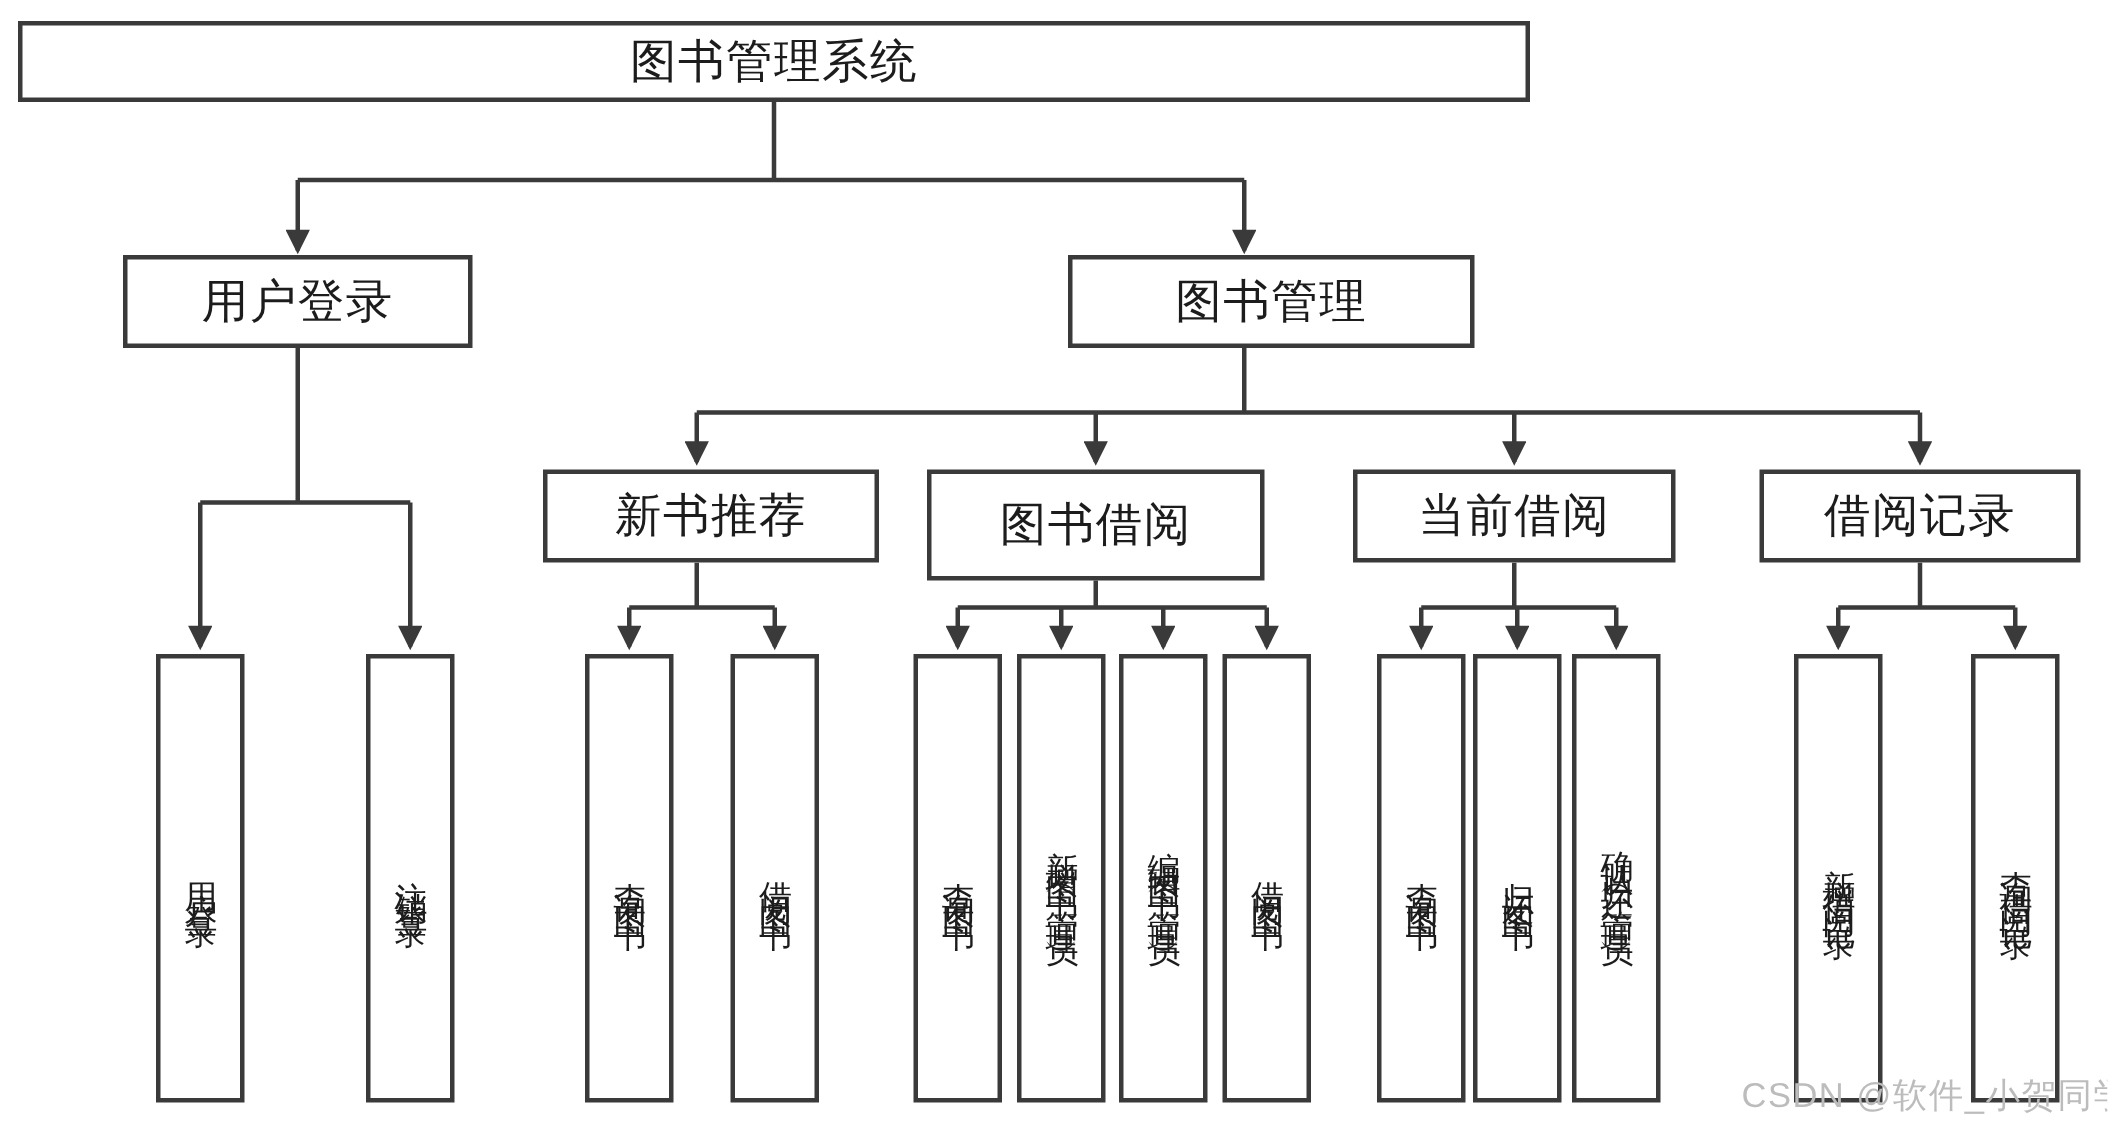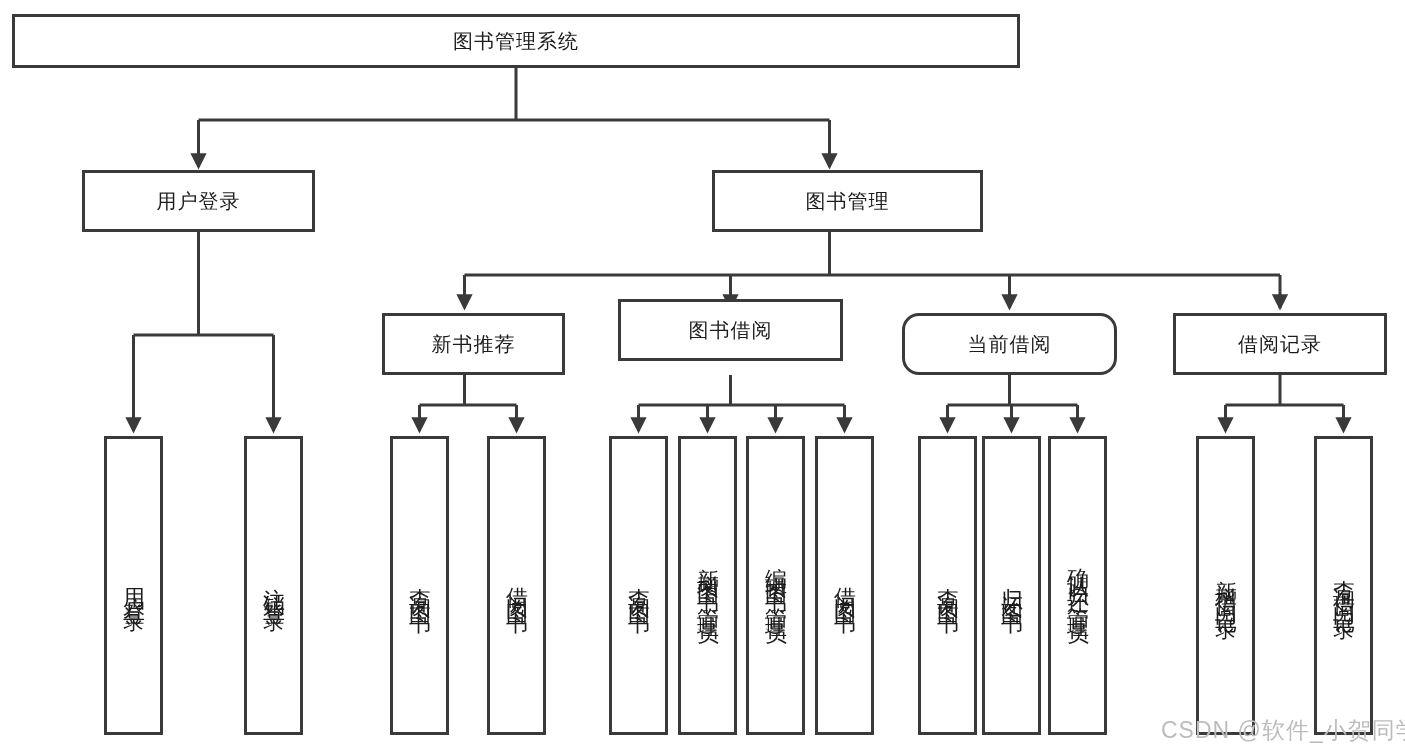--- a/index.html
+++ b/index.html
@@ -7,21 +7,21 @@
     position:relative;width:1405px;height:747px;background:var(--box-background,#ffffff);
     font-family:"Liberation Sans","DejaVu Sans",sans-serif;overflow:hidden;
   }
   .connectors{position:absolute;left:0;top:0;width:1405px;height:747px;}
   .connectors path{stroke:var(--line,#3a3a3a);stroke-width:3;fill:none;}
   .connectors marker path{fill:var(--line,#3a3a3a);stroke:none;}
   .node{
     position:absolute;box-sizing:border-box;background:var(--box-background,#ffffff);
     border:3px solid var(--box-border,#3a3a3a);color:var(--text,#1c1c1c);
   }
-  .h-node{display:flex;align-items:center;justify-content:center;font-size:20px;letter-spacing:1px;}
+  .h-node{display:flex;align-items:center;justify-content:center;font-size:31px;letter-spacing:1px;}
   .v-node{
     writing-mode:vertical-rl;text-orientation:mixed;text-align:center;
     font-size:22px;letter-spacing:8px;line-height:51px;
   }
   .watermark{
     position:absolute;left:1161px;top:715px;font-size:23px;white-space:nowrap;
     color:var(--watermark,#bcbcbc);letter-spacing:1px;z-index:5;
   }
 </style>
 </head>
@@ -64,23 +64,23 @@
     <path marker-end="url(#arrowhead)" d="M1077.5,405 V431"></path>
     <path marker-end="url(#arrowhead)" d="M1225.5,405 V431"></path>
     <path marker-end="url(#arrowhead)" d="M1343.5,405 V431"></path>
   </svg>
 
   <div class="node h-node" style="left:12px;top:14px;width:1008px;height:54px;">图书管理系统</div>
 
   <div class="node h-node" style="left:82px;top:170px;width:233px;height:62px;">用户登录</div>
   <div class="node h-node" style="left:712px;top:170px;width:271px;height:62px;">图书管理</div>
 
-  <div class="node h-node" style="left:382px;top:313px;width:183px;height:62px;">新书推荐</div>
-  <div class="node h-node" style="left:618px;top:299px;width:225px;height:62px;">图书借阅</div>
-  <div class="node h-node" style="left:902px;top:313px;width:215px;height:62px;border-radius:17px;">当前借阅</div>
+  <div class="node h-node" style="left:362px;top:313px;width:224px;height:62px;">新书推荐</div>
+  <div class="node h-node" style="left:618px;top:313px;width:225px;height:74px;">图书借阅</div>
+  <div class="node h-node" style="left:902px;top:313px;width:215px;height:62px;">当前借阅</div>
   <div class="node h-node" style="left:1173px;top:313px;width:214px;height:62px;">借阅记录</div>
 
   <div class="node v-node" style="left:104px;top:436px;width:59px;height:299px;">用户登录</div>
   <div class="node v-node" style="left:244px;top:436px;width:59px;height:299px;">注销登录</div>
 
   <div class="node v-node" style="left:390px;top:436px;width:59px;height:299px;">查询图书</div>
   <div class="node v-node" style="left:487px;top:436px;width:59px;height:299px;">借阅图书</div>
 
   <div class="node v-node" style="left:609px;top:436px;width:59px;height:299px;">查询图书</div>
   <div class="node v-node" style="left:678px;top:436px;width:59px;height:299px;">新增图书（管理员）</div>

